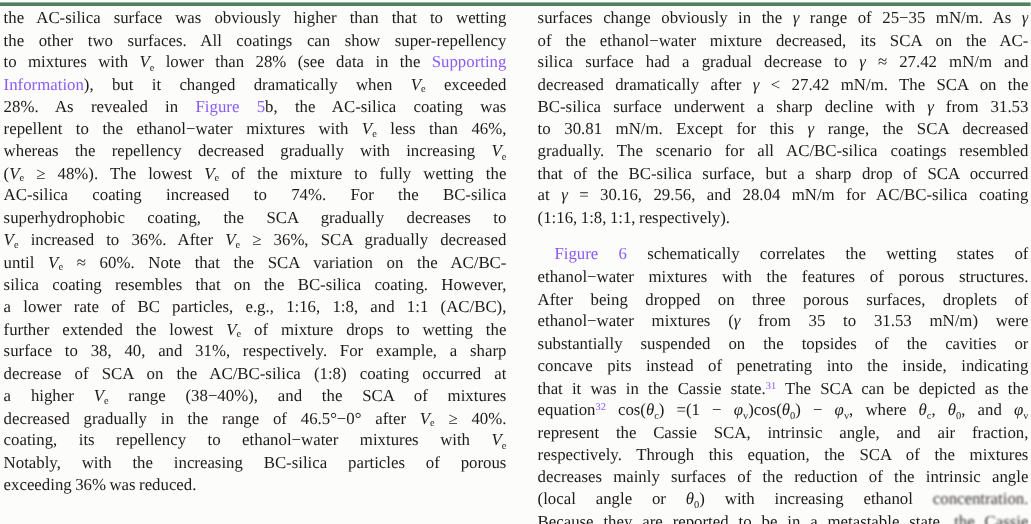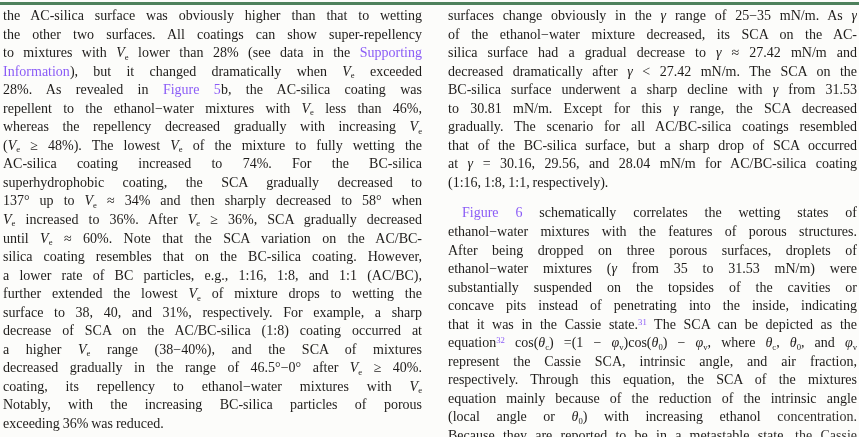--- a/index.html
+++ b/index.html
@@ -57,22 +57,21 @@
     <div class="col" id="col-left">
         <div class="line">the AC-silica surface was obviously higher than that to wetting</div>
         <div class="line">the other two surfaces. All coatings can show super-repellency</div>
         <div class="line">to mixtures with <i>V</i><sub>e</sub> lower than 28% (see data in the <span class="link">Supporting</span></div>
         <div class="line"><span class="link">Information</span>), but it changed dramatically when <i>V</i><sub>e</sub> exceeded</div>
         <div class="line">28%. As revealed in <span class="link">Figure 5</span>b, the AC-silica coating was</div>
         <div class="line">repellent to the ethanol−water mixtures with <i>V</i><sub>e</sub> less than 46%,</div>
         <div class="line">whereas the repellency decreased gradually with increasing <i>V</i><sub>e</sub></div>
         <div class="line">(<i>V</i><sub>e</sub> ≥ 48%). The lowest <i>V</i><sub>e</sub> of the mixture to fully wetting the</div>
         <div class="line">AC-silica coating increased to 74%. For the BC-silica</div>
-        <div class="line">superhydrophobic coating, the SCA gradually decreased to</div>
-        <div class="line">137° up to <i>V</i><sub>e</sub> ≈ 34% and then sharply decreased to 58° when</div>
+        <div class="line">superhydrophobic coating, the SCA gradually decreases to</div>
         <div class="line"><i>V</i><sub>e</sub> increased to 36%. After <i>V</i><sub>e</sub> ≥ 36%, SCA gradually decreased</div>
         <div class="line">until <i>V</i><sub>e</sub> ≈ 60%. Note that the SCA variation on the AC/BC-</div>
         <div class="line">silica coating resembles that on the BC-silica coating. However,</div>
         <div class="line">a lower rate of BC particles, e.g., 1:16, 1:8, and 1:1 (AC/BC),</div>
         <div class="line">further extended the lowest <i>V</i><sub>e</sub> of mixture drops to wetting the</div>
         <div class="line">surface to 38, 40, and 31%, respectively. For example, a sharp</div>
         <div class="line">decrease of SCA on the AC/BC-silica (1:8) coating occurred at</div>
         <div class="line">a higher <i>V</i><sub>e</sub> range (38−40%), and the SCA of mixtures</div>
         <div class="line">decreased gradually in the range of 46.5°−0° after <i>V</i><sub>e</sub> ≥ 40%.</div>
         <div class="line">coating, its repellency to ethanol−water mixtures with <i>V</i><sub>e</sub></div>
@@ -93,18 +92,18 @@
         <div class="line indent"><span class="link">Figure 6</span> schematically correlates the wetting states of</div>
         <div class="line">ethanol−water mixtures with the features of porous structures.</div>
         <div class="line">After being dropped on three porous surfaces, droplets of</div>
         <div class="line">ethanol−water mixtures (<i>γ</i> from 35 to 31.53 mN/m) were</div>
         <div class="line">substantially suspended on the topsides of the cavities or</div>
         <div class="line">concave pits instead of penetrating into the inside, indicating</div>
         <div class="line">that it was in the Cassie state.<sup><span class="link">31</span></sup> The SCA can be depicted as the</div>
         <div class="line">equation<sup><span class="link">32</span></sup> cos(<i>θ</i><sub>c</sub>) =(1 − <i>φ</i><sub>v</sub>)cos(<i>θ</i><sub>0</sub>) − <i>φ</i><sub>v</sub>, where <i>θ</i><sub>c</sub>, <i>θ</i><sub>0</sub>, and <i>φ</i><sub>v</sub></div>
         <div class="line">represent the Cassie SCA, intrinsic angle, and air fraction,</div>
         <div class="line">respectively. Through this equation, the SCA of the mixtures</div>
-        <div class="line">equation mainly because of the reduction of the intrinsic angle</div>
+        <div class="line">decreases mainly surfaces of the reduction of the intrinsic angle</div>
         <div class="line">(local angle or <i>θ</i><sub>0</sub>) with increasing ethanol <span class="blur">concentration.</span></div>
         <div class="line">Because they are reported to be in a metastable state, <span class="blur">the Cassie</span></div>
       </div>
   </div>
 </div>
 
 </body></html>

